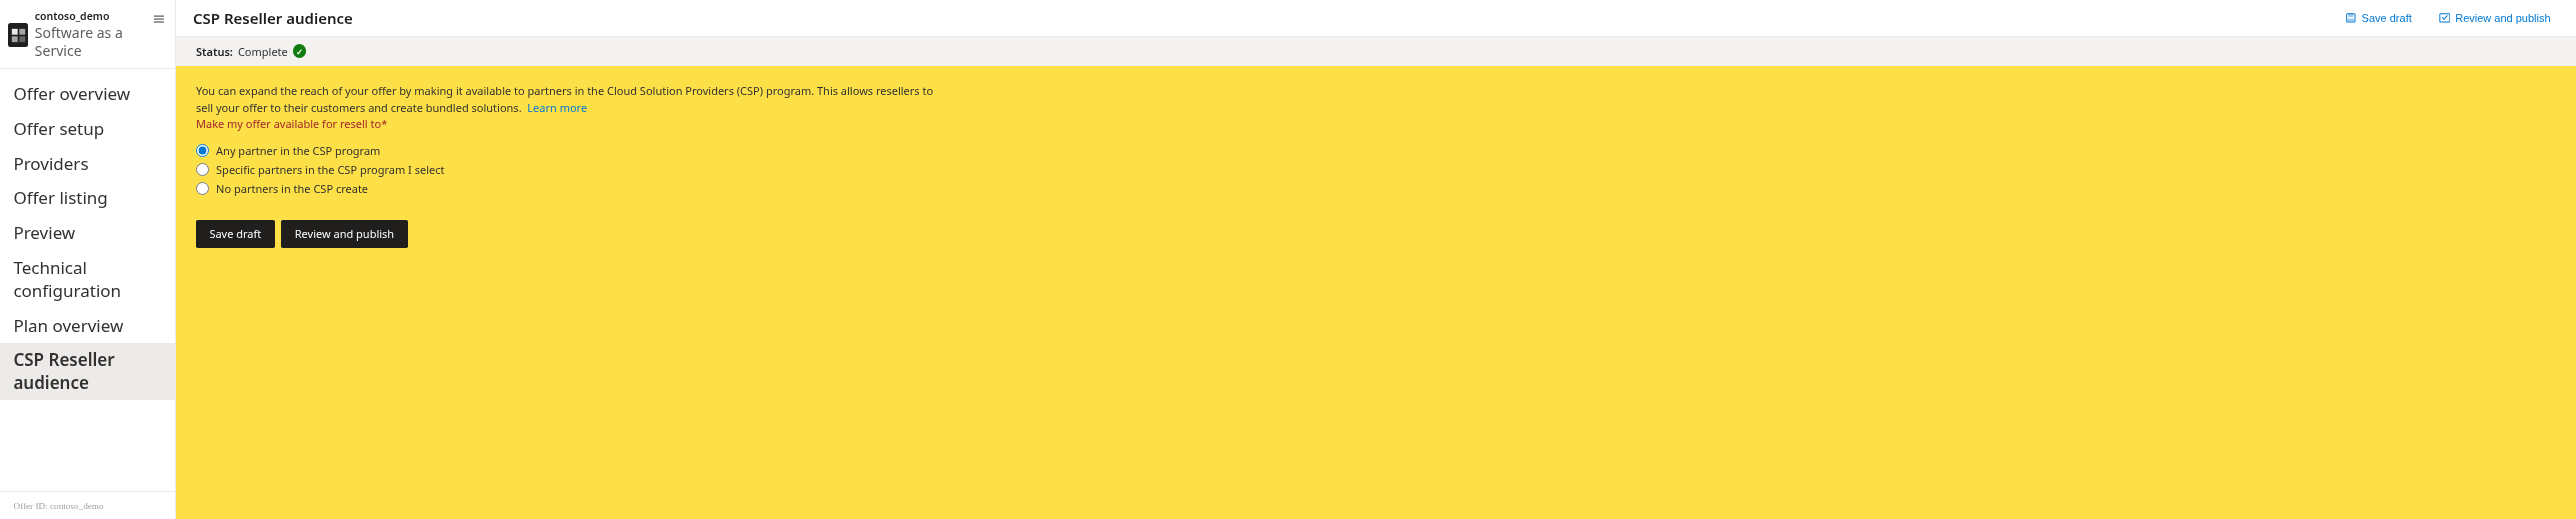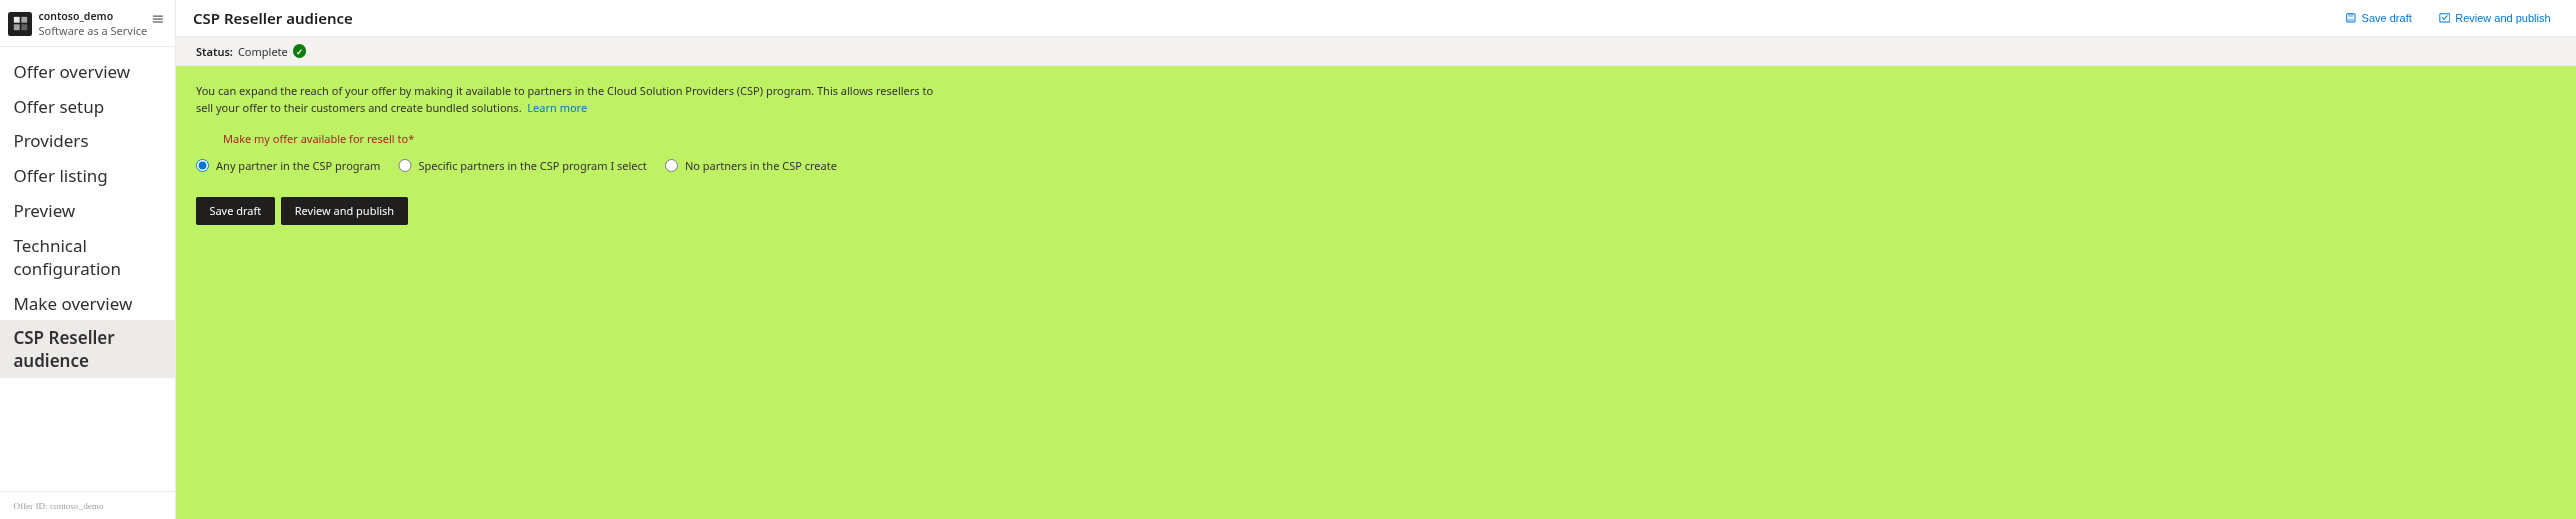--- a/index.html
+++ b/index.html
@@ -59,21 +59,21 @@
       display: flex;
       flex-direction: column;
     }
     .brand-name {
       font-size: 10.5px;
       font-weight: 600;
       color: #201f1e;
       line-height: 1.3;
     }
     .brand-subtitle {
-      font-size: 11px;
+      font-size: 14px;
       color: #605e5c;
       line-height: 1.3;
     }
     .sidebar-toggle {
       width: 18.4px;
       height: 18.4px;
       display: flex;
       align-items: center;
       justify-content: center;
       cursor: pointer;
@@ -153,21 +153,21 @@
       cursor: pointer;
       font-size: 11px;
       color: #0078d4;
       padding: 5px 8.4px;
       border-radius: 1.7px;
     }
     
     .page-body {
       flex: 1;
       overflow-y: auto;
-      background: #bef264;
+      background: #fde047;
     }
     
     .status-bar {
       background: #f3f2f1;
       border-bottom: 0.8px solid #edebe9;
       padding: 6.7px 20px;
       display: flex;
       align-items: center;
       gap: 5px;
       font-size: 11px;
@@ -192,41 +192,40 @@
       font-weight: 700;
     }
     
     .content-section {
       padding: 17px 20px 25px 20px;
     }
     .description-text {
       font-size: 11px;
       color: #323130;
       line-height: 1.5;
-      margin-bottom: 15px;
       max-width: 755px;
     }
     .learn-more-link {
       color: #0078d4;
       text-decoration: none;
       cursor: pointer;
     }
     .section-label {
       font-size: 11px;
       color: #0078d4;
       margin-bottom: 11.7px;
       font-weight: 400;
-      margin-left: 27px;
     }
     .section-label span {
       color: #a4262c;
     }
     .radio-group {
       display: flex;
-      gap: 18px;
+      flex-direction: column;
+      gap: 4px;
       margin-bottom: 23.5px;
     }
     .radio-option {
       display: flex;
       align-items: center;
       gap: 6.7px;
       cursor: pointer;
     }
     .radio-input {
       width: 13.4px;
@@ -307,21 +306,21 @@
       <div class="nav-item">
         <span>Offer listing</span>
       </div>
       <div class="nav-item">
         <span>Preview</span>
       </div>
       <div class="nav-item">
         <span>Technical configuration</span>
       </div>
       <div class="nav-item">
-        <span>Make overview</span>
+        <span>Plan overview</span>
       </div>
       <div class="nav-item active">
         <span>CSP Reseller audience</span>
       </div>
     </nav>
     <div class="sidebar-footer">
       <span>Offer ID: contoso_demo</span>
     </div>
   </aside>
 

